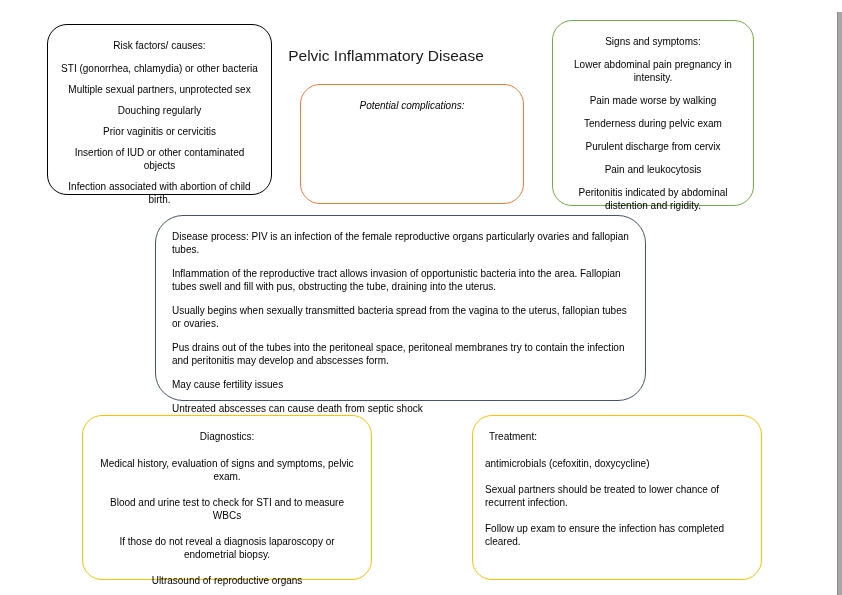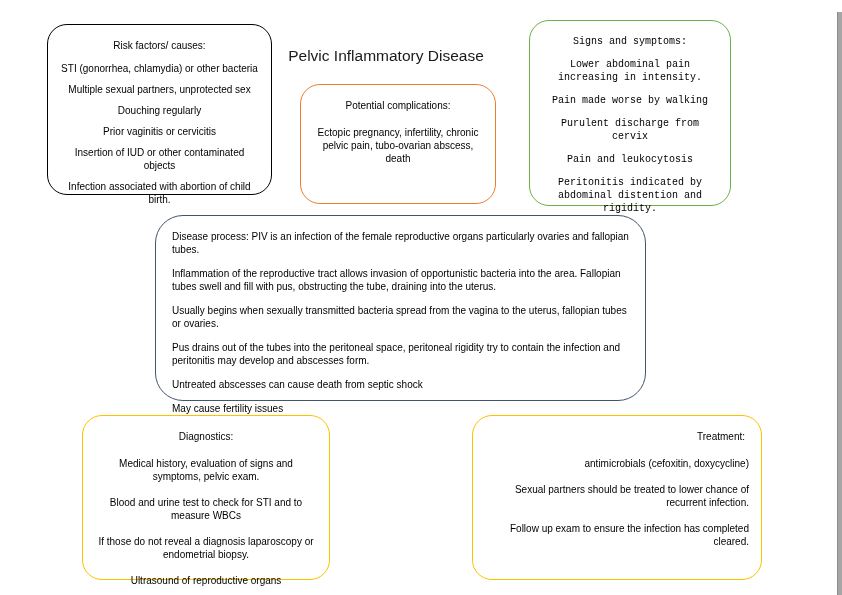--- a/index.html
+++ b/index.html
@@ -30,50 +30,50 @@
     border-color:#000000; overflow:visible;
   }
   .risk-box p { margin-bottom:8px; }
 
   .main-title {
     position:absolute; left:276px; top:35px; width:196px;
     font-size:15.5px; text-align:center; color:#1a1a1a;
   }
 
   .complications-box {
-    left:288px; top:72px; width:196px; height:120px;
+    left:288px; top:72px; width:224px; height:120px;
     border-color:#ED7D31;
+    font-style:italic;
   }
   .complications-box .box-title { margin-top:4px; margin-bottom:14px; }
 
   .signs-box {
-    left:517px; top:8px; width:202px; height:186px;
+    left:540px; top:8px; width:202px; height:186px;
     border-color:#70AD47;
-    font-family:Liberation Mono, monospace;
   }
   .signs-box p { margin-bottom:10px; }
 
   .disease-box {
     left:143px; top:203px; width:491px; height:186px;
     border-color:#44546A; border-radius:28px;
     font-size:10px; padding:14px 12px 10px 16px;
     text-align:left;
   }
   .disease-box p { margin-bottom:11px; }
 
   .diagnostics-box {
-    left:70px; top:403px; width:248px; height:165px;
+    left:70px; top:403px; width:290px; height:165px;
     border-color:#FFC000;
   }
   .diagnostics-box p { margin-bottom:13px; }
   .diagnostics-box .box-title { margin-bottom:14px; }
 
   .treatment-box {
     left:460px; top:403px; width:290px; height:165px;
-    border-color:#FFC000; text-align:right;
+    border-color:#FFC000; text-align:left;
   }
   .treatment-box p { margin-bottom:13px; }
   .treatment-box .box-title { margin-bottom:14px; }
 
   .scrollbar-track {
     position:absolute; right:0; top:0; width:9px; height:595px;
     background:#a6a6a6; border-left:1px solid #8c8c8c;
   }
 </style>
 </head>
@@ -88,39 +88,39 @@
     <p>Douching regularly</p>
     <p>Prior vaginitis or cervicitis</p>
     <p>Insertion of IUD or other contaminated objects</p>
     <p>Infection associated with abortion of child birth.</p>
   </div>
 
   <div class="main-title">Pelvic Inflammatory Disease</div>
 
   <div class="box complications-box center">
     <div class="box-title">Potential complications:</div>
-    <p>Ectopic pregnancy, infertility, chronic pelvic pain, tubo-ovarian abscess, death</p>
   </div>
 
   <div class="box signs-box center">
     <div class="box-title">Signs and symptoms:</div>
-    <p>Lower abdominal pain increasing in intensity.</p>
+    <p>Lower abdominal pain pregnancy in intensity.</p>
     <p>Pain made worse by walking</p>
+    <p>Tenderness during pelvic exam</p>
     <p>Purulent discharge from cervix</p>
     <p>Pain and leukocytosis</p>
     <p>Peritonitis indicated by abdominal distention and rigidity.</p>
   </div>
 
   <div class="box disease-box">
     <p>Disease process:  PIV is an infection of the female reproductive organs particularly ovaries and fallopian tubes.</p>
     <p>Inflammation of the reproductive tract allows invasion of opportunistic bacteria into the area. Fallopian tubes swell and fill with pus, obstructing the tube, draining into the uterus.</p>
     <p>Usually begins when sexually transmitted bacteria spread from the vagina to the uterus, fallopian tubes or ovaries.</p>
-    <p>Pus drains out of the tubes into the peritoneal space, peritoneal rigidity try to contain the infection and peritonitis may develop and abscesses form.</p>
+    <p>Pus drains out of the tubes into the peritoneal space, peritoneal membranes try to contain the infection and peritonitis may develop and abscesses form.</p>
+    <p>May cause fertility issues</p>
     <p>Untreated abscesses can cause death from septic shock</p>
-    <p>May cause fertility issues</p>
   </div>
 
   <div class="box diagnostics-box center">
     <div class="box-title">Diagnostics:</div>
     <p>Medical history, evaluation of signs and symptoms, pelvic exam.</p>
     <p>Blood and urine test to check for STI and to measure WBCs</p>
     <p>If those do not reveal a diagnosis laparoscopy or endometrial biopsy.</p>
     <p>Ultrasound of reproductive organs</p>
   </div>
 

